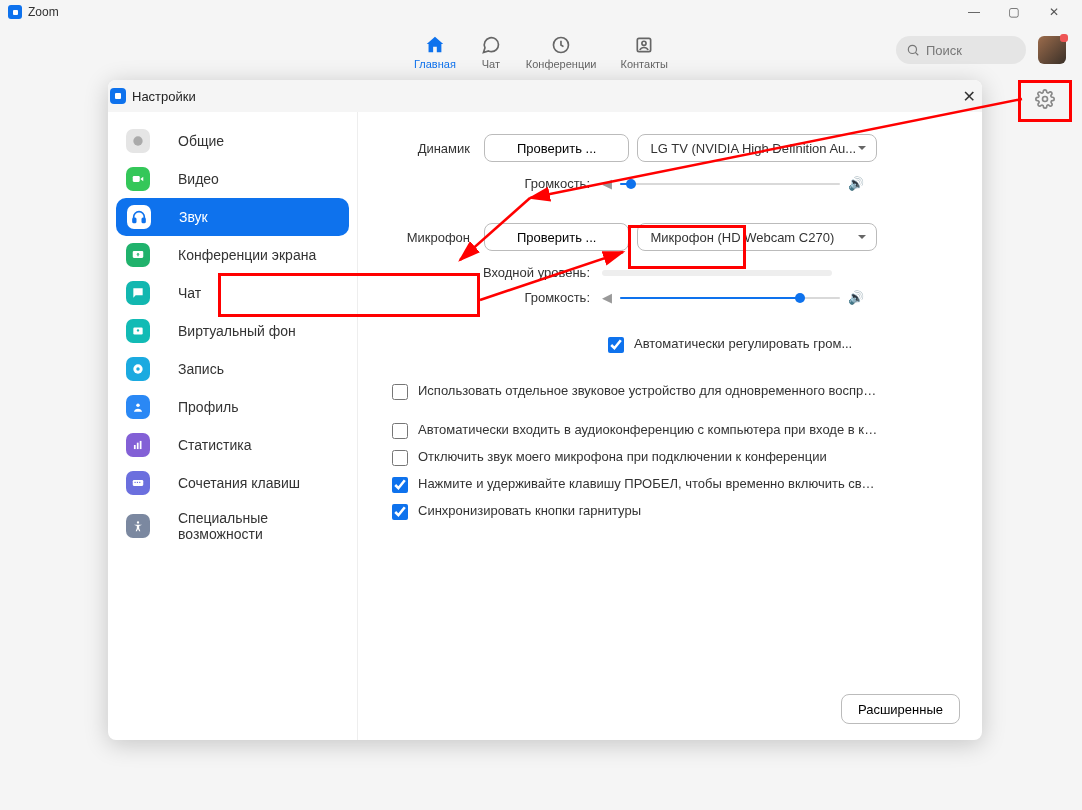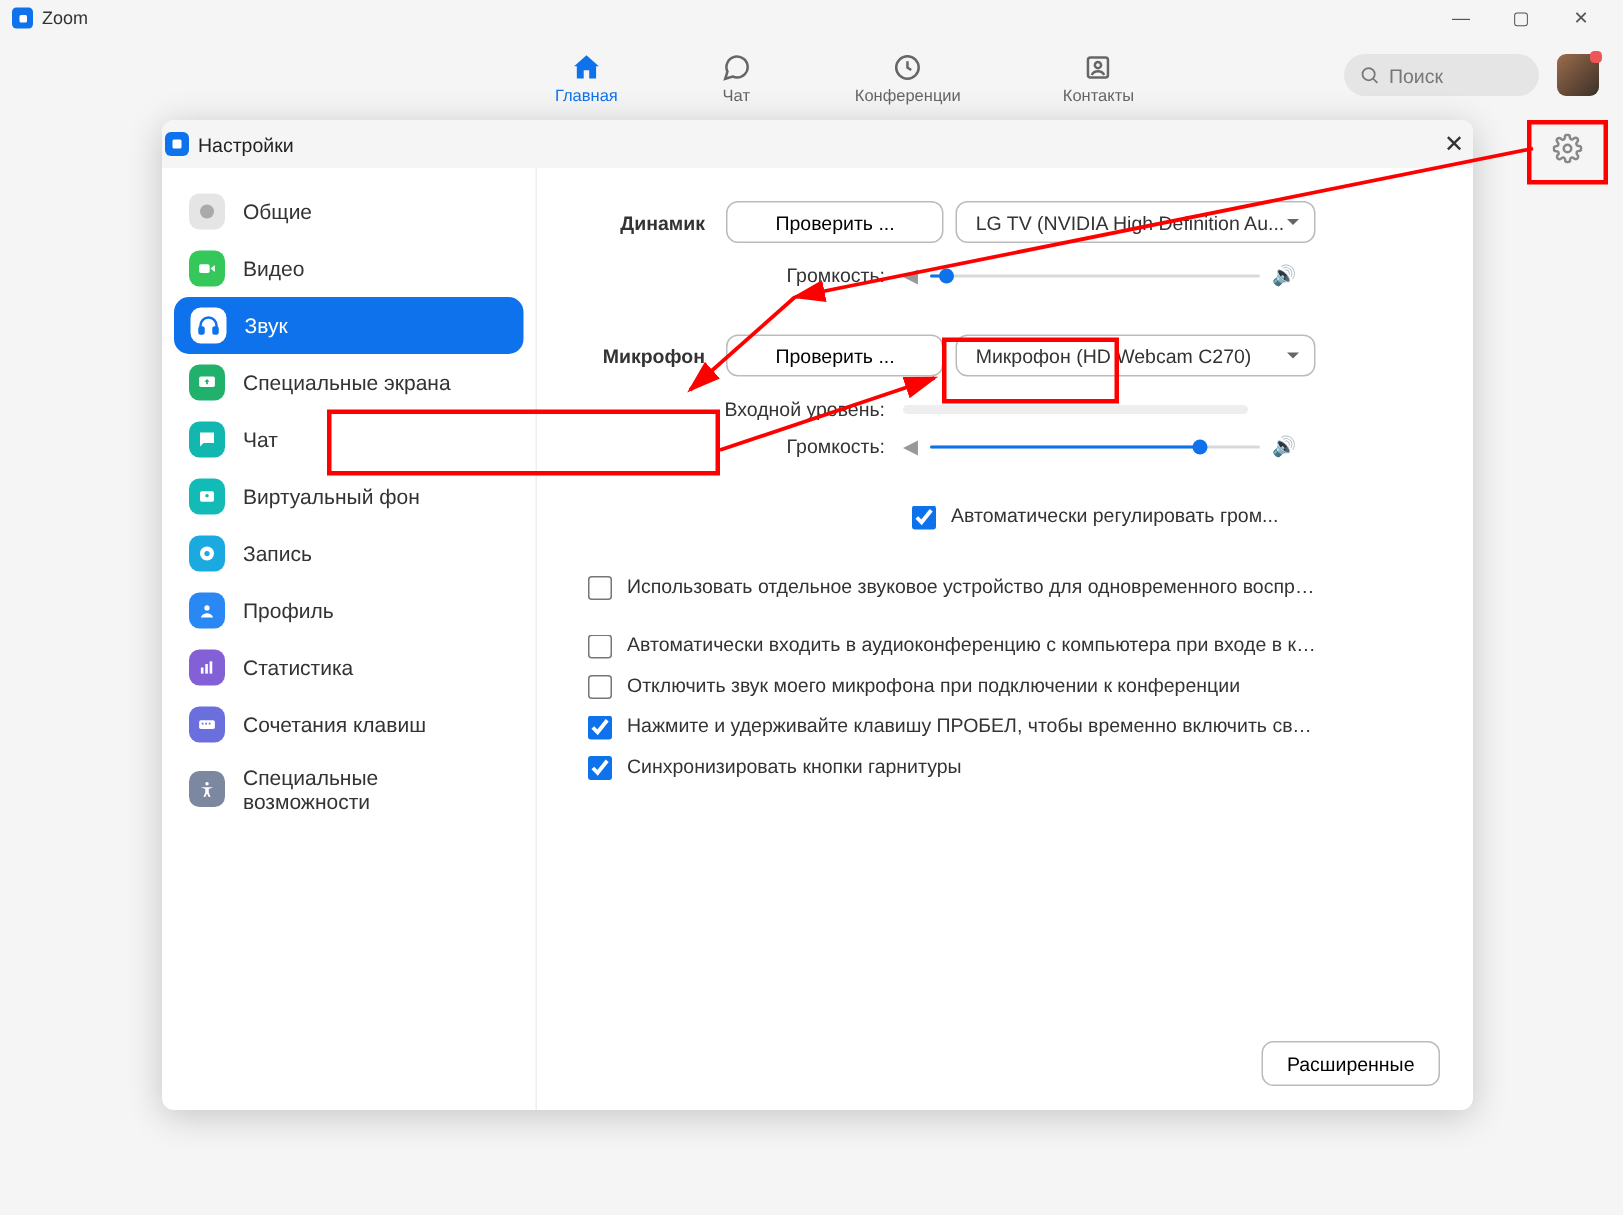--- a/index.html
+++ b/index.html
@@ -9,21 +9,21 @@
   .titlebar { height: 24px; background: #f5f5f5; display: flex; align-items: center; padding: 0 8px; }
   .titlebar .app-icon { width: 14px; height: 14px; background: #0e72ed; border-radius: 3px; margin-right: 6px; display:flex; align-items:center; justify-content:center;}
   .titlebar .app-icon::after{content:""; width:5px; height:5px; border-radius:1px; background:#fff;}
   .titlebar .title { font-size: 12px; color: #333; }
   .titlebar .spacer { flex: 1; }
   .win-btn { width: 40px; height: 24px; text-align: center; color: #555; font-size: 12px; line-height: 24px; cursor: pointer; }
 
   
   .topnav { height: 52px; background: #f5f5f5; display: flex; align-items: center; padding: 0 12px; position: relative; }
   .topnav .center { position:absolute; left:50%; transform:translateX(-50%); display:flex; gap: 24px; align-items:flex-start; }
-  .nav-item { display:flex; flex-direction:column; align-items:center; gap:2px; cursor:pointer; padding-top:4px;margin-left:44px;}
+  .nav-item { display:flex; flex-direction:column; align-items:center; gap:2px; cursor:pointer; padding-top:4px;}
   .nav-item .ico { width:22px; height:22px; color:#666; display:flex; align-items:center; justify-content:center;}
   .nav-item.active .ico { color:#0e72ed; }
   .nav-item .lbl { font-size: 11px; color:#666; }
   .nav-item.active .lbl { color:#0e72ed; }
   .topnav .right { margin-left:auto; display:flex; align-items:center; gap:12px; position:absolute; right:16px; }
   .search { background:#e5e5e5; border-radius:16px; height:28px; width:130px; display:flex; align-items:center; padding:0 10px; gap:6px; color:#777; font-size:13px;}
   .avatar { width:28px; height:28px; border-radius:6px; background: linear-gradient(135deg,#9c6c4c,#3a3028); position:relative;}
   .avatar::after{content:""; position:absolute; top:-2px; right:-2px; width:8px; height:8px; background:#e55; border-radius:3px;}
 
   
@@ -35,42 +35,42 @@
   .modal-head { height:32px; display:flex; align-items:center; padding:0 2px; background:#f5f5f5;}
   .modal-head .zicon { width:16px; height:16px; background:#0e72ed; border-radius:4px; margin-right:6px; display:flex; align-items:center; justify-content:center;}
   .modal-head .zicon::after{content:""; width:6px; height:6px; background:#fff; border-radius:1px;}
   .modal-head .mtitle { font-size:13px; color:#222; }
   .modal-head .spacer{flex:1;}
   .modal-head .close { font-size:16px; color:#333; cursor:pointer; padding:0 4px;}
   .modal-body { flex:1; display:flex; }
 
   
   .sidebar { width:250px; border-right:1px solid #eee; padding:10px 8px; }
-  .side-item { height:38px; display:flex; align-items:center; gap:12px; padding:0 10px; border-radius:10px; cursor:pointer; color:#333; font-size:14px;}
+  .side-item { height:38px; display:flex; align-items:center; gap:28px; padding:0 10px; border-radius:10px; cursor:pointer; color:#333; font-size:14px;}
   .side-item .sicon { width:24px; height:24px; border-radius:7px; display:flex; align-items:center; justify-content:center; color:#fff; flex-shrink:0;}
   .side-item.active { background:#0e72ed; color:#fff;padding-left:11px; }
   .side-item .txt { white-space:normal; line-height:1.15;}
   .side-item.multi{height:48px;}
 
   .c-general{background:#e5e5e5;} .c-general svg{color:#aaa;}
   .c-video{background:#34c759;}
   .c-audio{background:#fff;} 
   .c-share{background:#20b26c;}
   .c-chat{background:#12b7b0;}
   .c-vback{background:#12bbb5;}
   .c-record{background:#1baae0;}
   .c-profile{background:#2a88f5;}
   .c-stats{background:#8360d6;}
   .c-keys{background:#6b6fde;}
   .c-access{background:#7b88a0;}
 
   
   .content { flex:1; padding: 22px 26px 16px 26px; color:#333; font-size:13px; position:relative; overflow:hidden;}
   .row { display:flex; align-items:center; margin-bottom:14px; }
-  .section-label { width:100px; font-weight:700; text-align:right; padding-right:14px; }
+  .section-label { width:100px; font-weight:400; text-align:right; padding-right:14px; }
   .testbtn { height:28px; border:1px solid #bbb; border-radius:8px; background:#fff; padding:0 32px; font-size:13px; cursor:pointer; }
   .combo { height:28px; border:1px solid #bbb; border-radius:8px; background:#fff; padding:0 26px 0 12px; font-size:13px; cursor:pointer; position:relative; display:flex; align-items:center; width:240px; margin-left:8px; overflow:hidden; white-space:nowrap;}
   .combo::after{content:""; position:absolute; right:10px; top:11px; border:4px solid transparent; border-top-color:#666;}
   .meter-row { display:flex; align-items:center; margin-bottom:10px; }
   .meter-lbl { width:218px; text-align:right; padding-right:12px; color:#333; }
   .meter-bar { flex:1; height:6px; background:#eee; border-radius:3px; max-width:230px;}
   .slider-row { display:flex; align-items:center; margin-bottom:10px; }
   .slider-lbl { width:218px; text-align:right; padding-right:12px; }
   .vol-ico { color:#999; }
   .slider { position:relative; width:220px; height:14px; margin:0 8px; }
@@ -195,21 +195,21 @@
           </span>
         <span class="txt">Звук</span>
       </div>
       <div class="side-item">
         <span class="sicon c-share">
             <svg width="14" height="14" viewBox="0 0 24 24" fill="#fff">
               <rect x="3" y="5" width="18" height="12" rx="2"></rect>
               <path d="M12 8l3 3h-2v3h-2v-3H9z" fill="#20b26c"></path>
             </svg>
           </span>
-        <span class="txt">Специальные экрана</span>
+        <span class="txt">Конференции экрана</span>
       </div>
       <div class="side-item">
         <span class="sicon c-chat">
             <svg width="14" height="14" viewBox="0 0 24 24" fill="#fff">
               <path d="M4 4h16v12H8l-4 4z"></path>
             </svg>
           </span>
         <span class="txt">Чат</span>
       </div>
       <div class="side-item">

